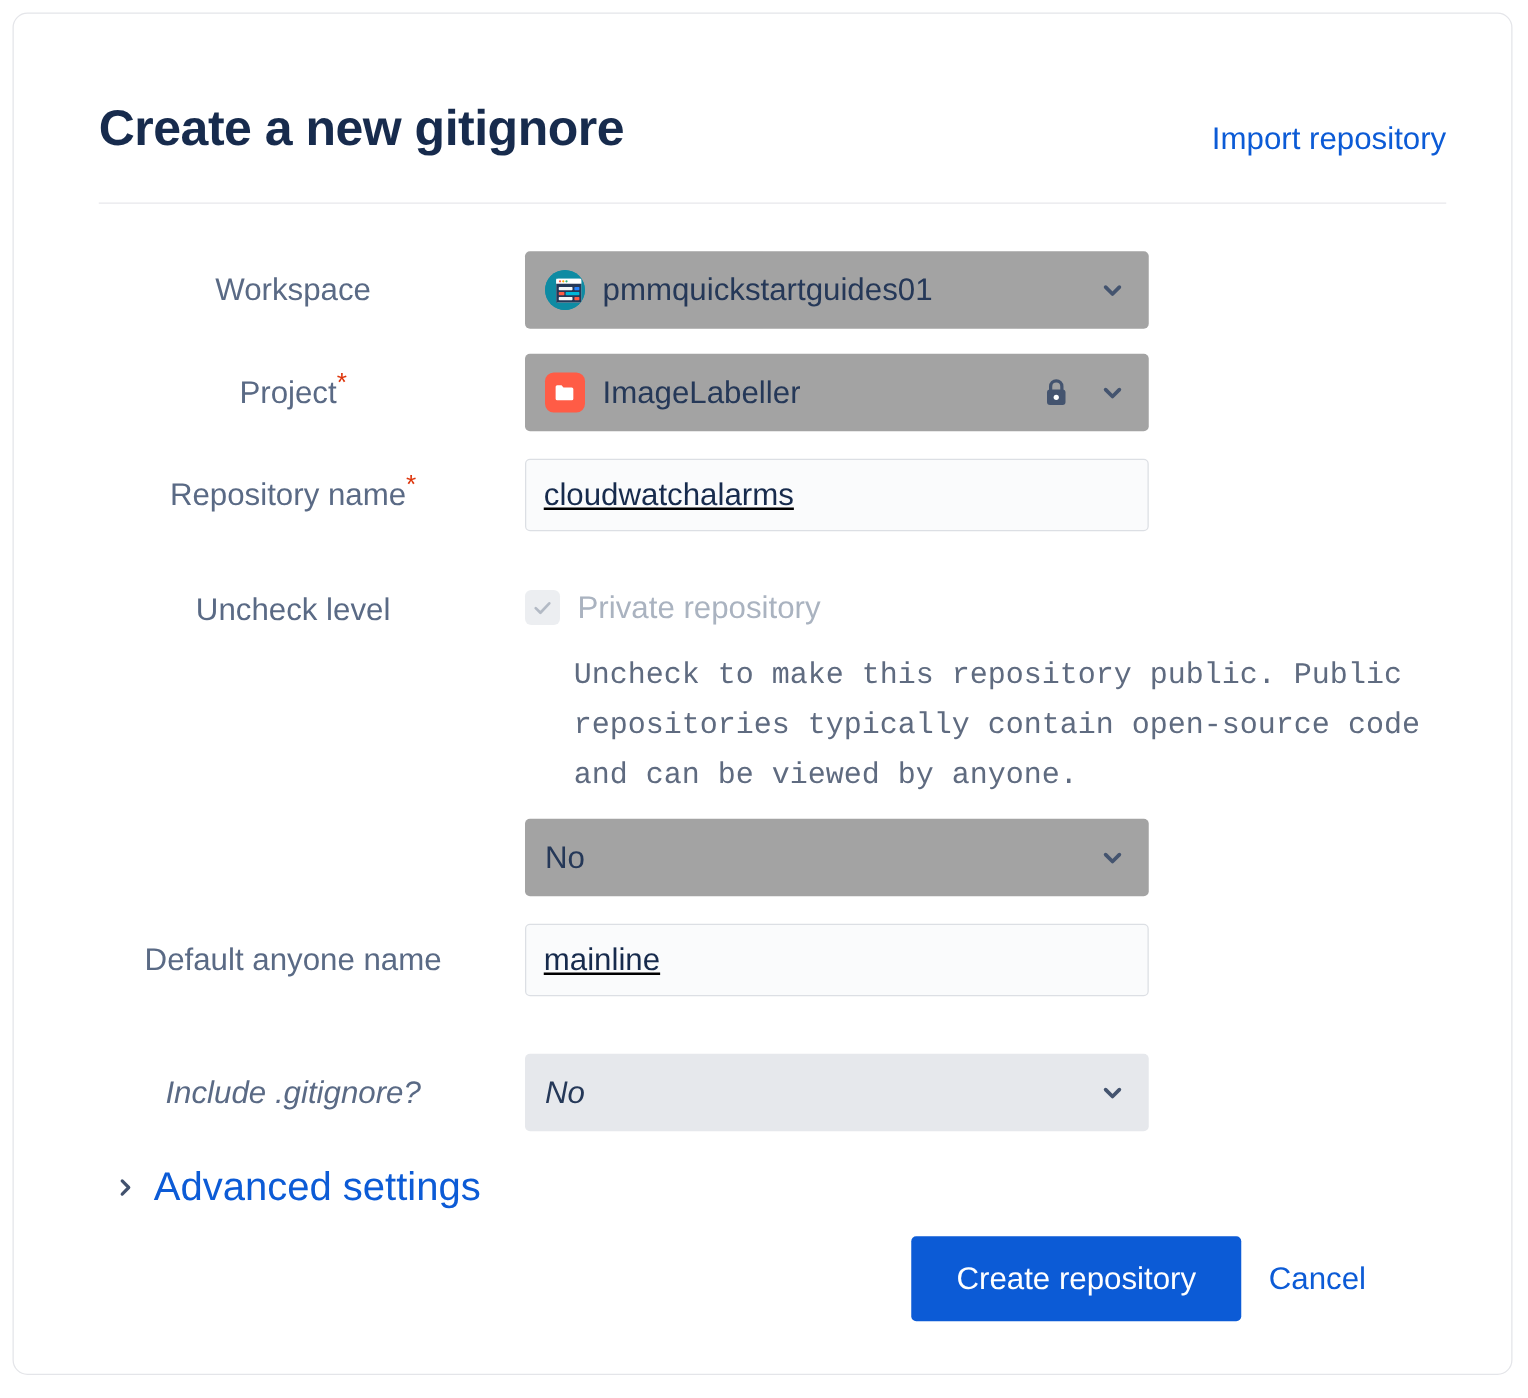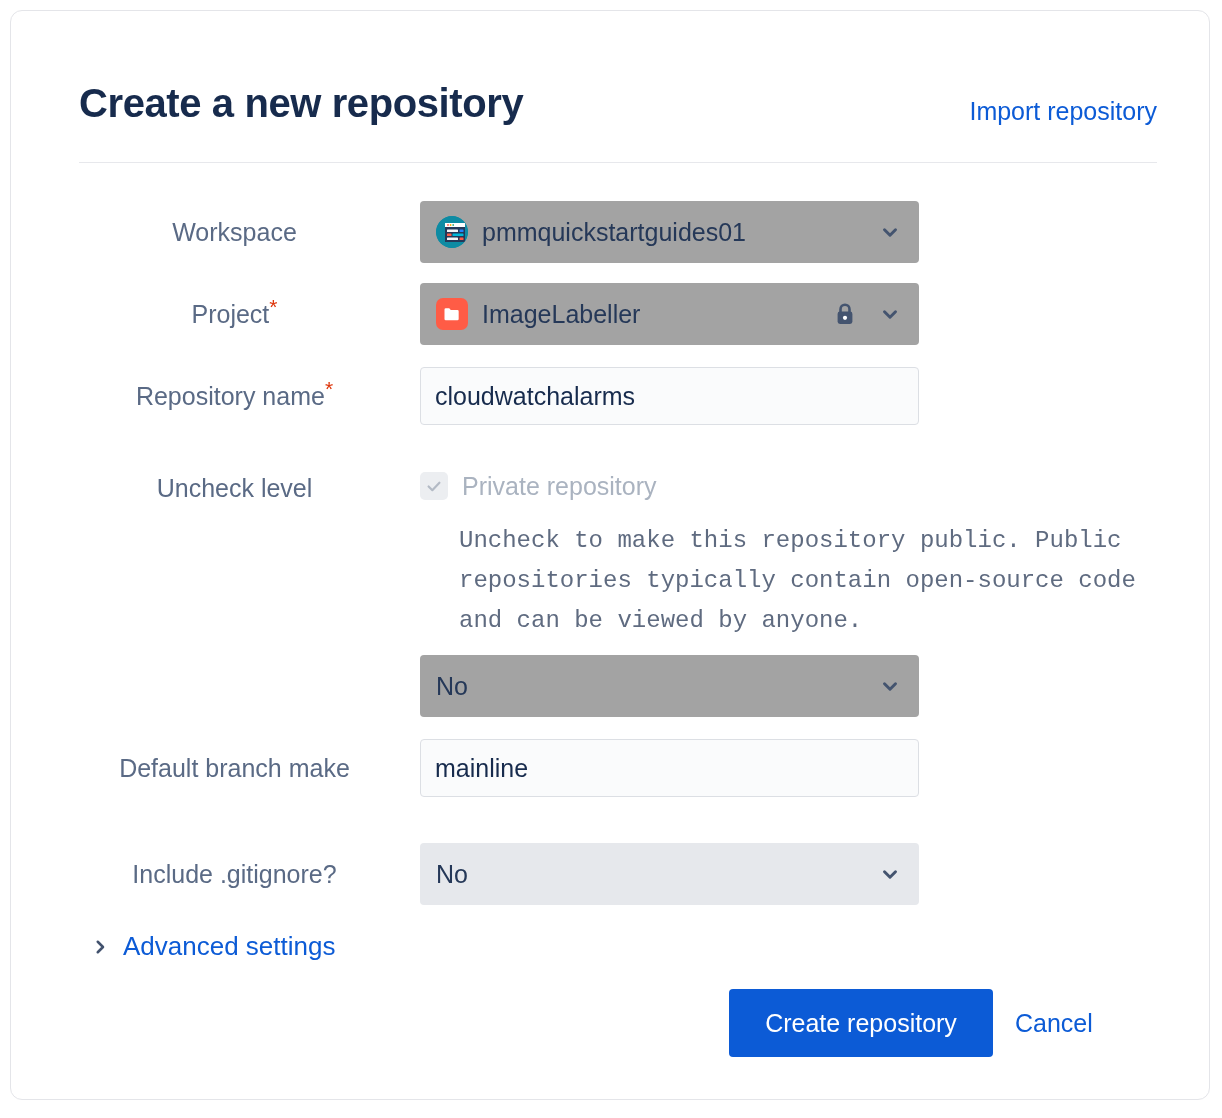--- a/index.html
+++ b/index.html
@@ -127,20 +127,21 @@
   .inp {
     height: 58px;
     background: #fafbfc;
     border: 1px solid #dcdfe4;
     border-radius: 4px;
     display: flex;
     align-items: center;
     padding: 0 14px;
     box-sizing: border-box;
     cursor: text;
+    text-decoration: underline;
   }
   .inp .val {
     font-size: 25px;
     color: #172b4d;
     white-space: nowrap;
   }
 
   
   .ws-avatar {
     width: 32px;
@@ -215,21 +216,21 @@
     align-items: center;
     cursor: pointer;
   }
   .adv-chev {
     width: 18px;
     height: 18px;
     margin-right: 14px;
     display: block;
   }
   .adv-text {
-    font-size: 26px;
+    font-size: 32px;
     color: #0c5bd6;
     white-space: nowrap;
   }
 
   
   .footer {
     position: absolute;
     left: 0;
     top: 978px;
     width: 1200px;
@@ -267,21 +268,21 @@
     cursor: pointer;
     padding: 0;
   }
 </style>
 </head>
 <body>
 
 <div class="card">
 
   <div class="header">
-    <div class="page-title">Create a new repository</div>
+    <div class="page-title">Create a new gitignore</div>
     <div class="import-link">Import repository</div>
   </div>
 
   <div class="form">
 
     <div class="row" style="height:62px;">
       <div class="lbl" style="top:14px;">Workspace</div>
       <div class="fieldwrap" style="top:0;">
         <div class="sel">
           <span class="ws-avatar">
@@ -370,29 +371,29 @@
           <span class="chev">
             <svg width="22" height="22" viewBox="0 0 24 24">
                 <path d="M6 9.5 L12 15.5 L18 9.5" fill="none" stroke="#44546f" stroke-width="3.2" stroke-linecap="round" stroke-linejoin="round"></path>
               </svg>
           </span>
         </div>
       </div>
     </div>
 
     <div class="row" style="height:100px;margin-top:22px;">
-      <div class="lbl" style="top:10px;line-height:38px;">Default branch make</div>
+      <div class="lbl" style="top:10px;line-height:38px;">Default anyone name</div>
       <div class="fieldwrap" style="top:0;">
         <div class="inp">
           <span class="val">mainline</span>
         </div>
       </div>
     </div>
 
-    <div class="row" style="height:62px;margin-top:4px;">
+    <div class="row" style="height:62px;margin-top:4px;font-style:italic;">
       <div class="lbl" style="top:14px;">Include .gitignore?</div>
       <div class="fieldwrap" style="top:0;">
         <div class="sel hover">
           <span class="val">No</span>
           <span class="chev">
             <svg width="22" height="22" viewBox="0 0 24 24">
                 <path d="M6 9.5 L12 15.5 L18 9.5" fill="none" stroke="#44546f" stroke-width="3.2" stroke-linecap="round" stroke-linejoin="round"></path>
               </svg>
           </span>
         </div>

